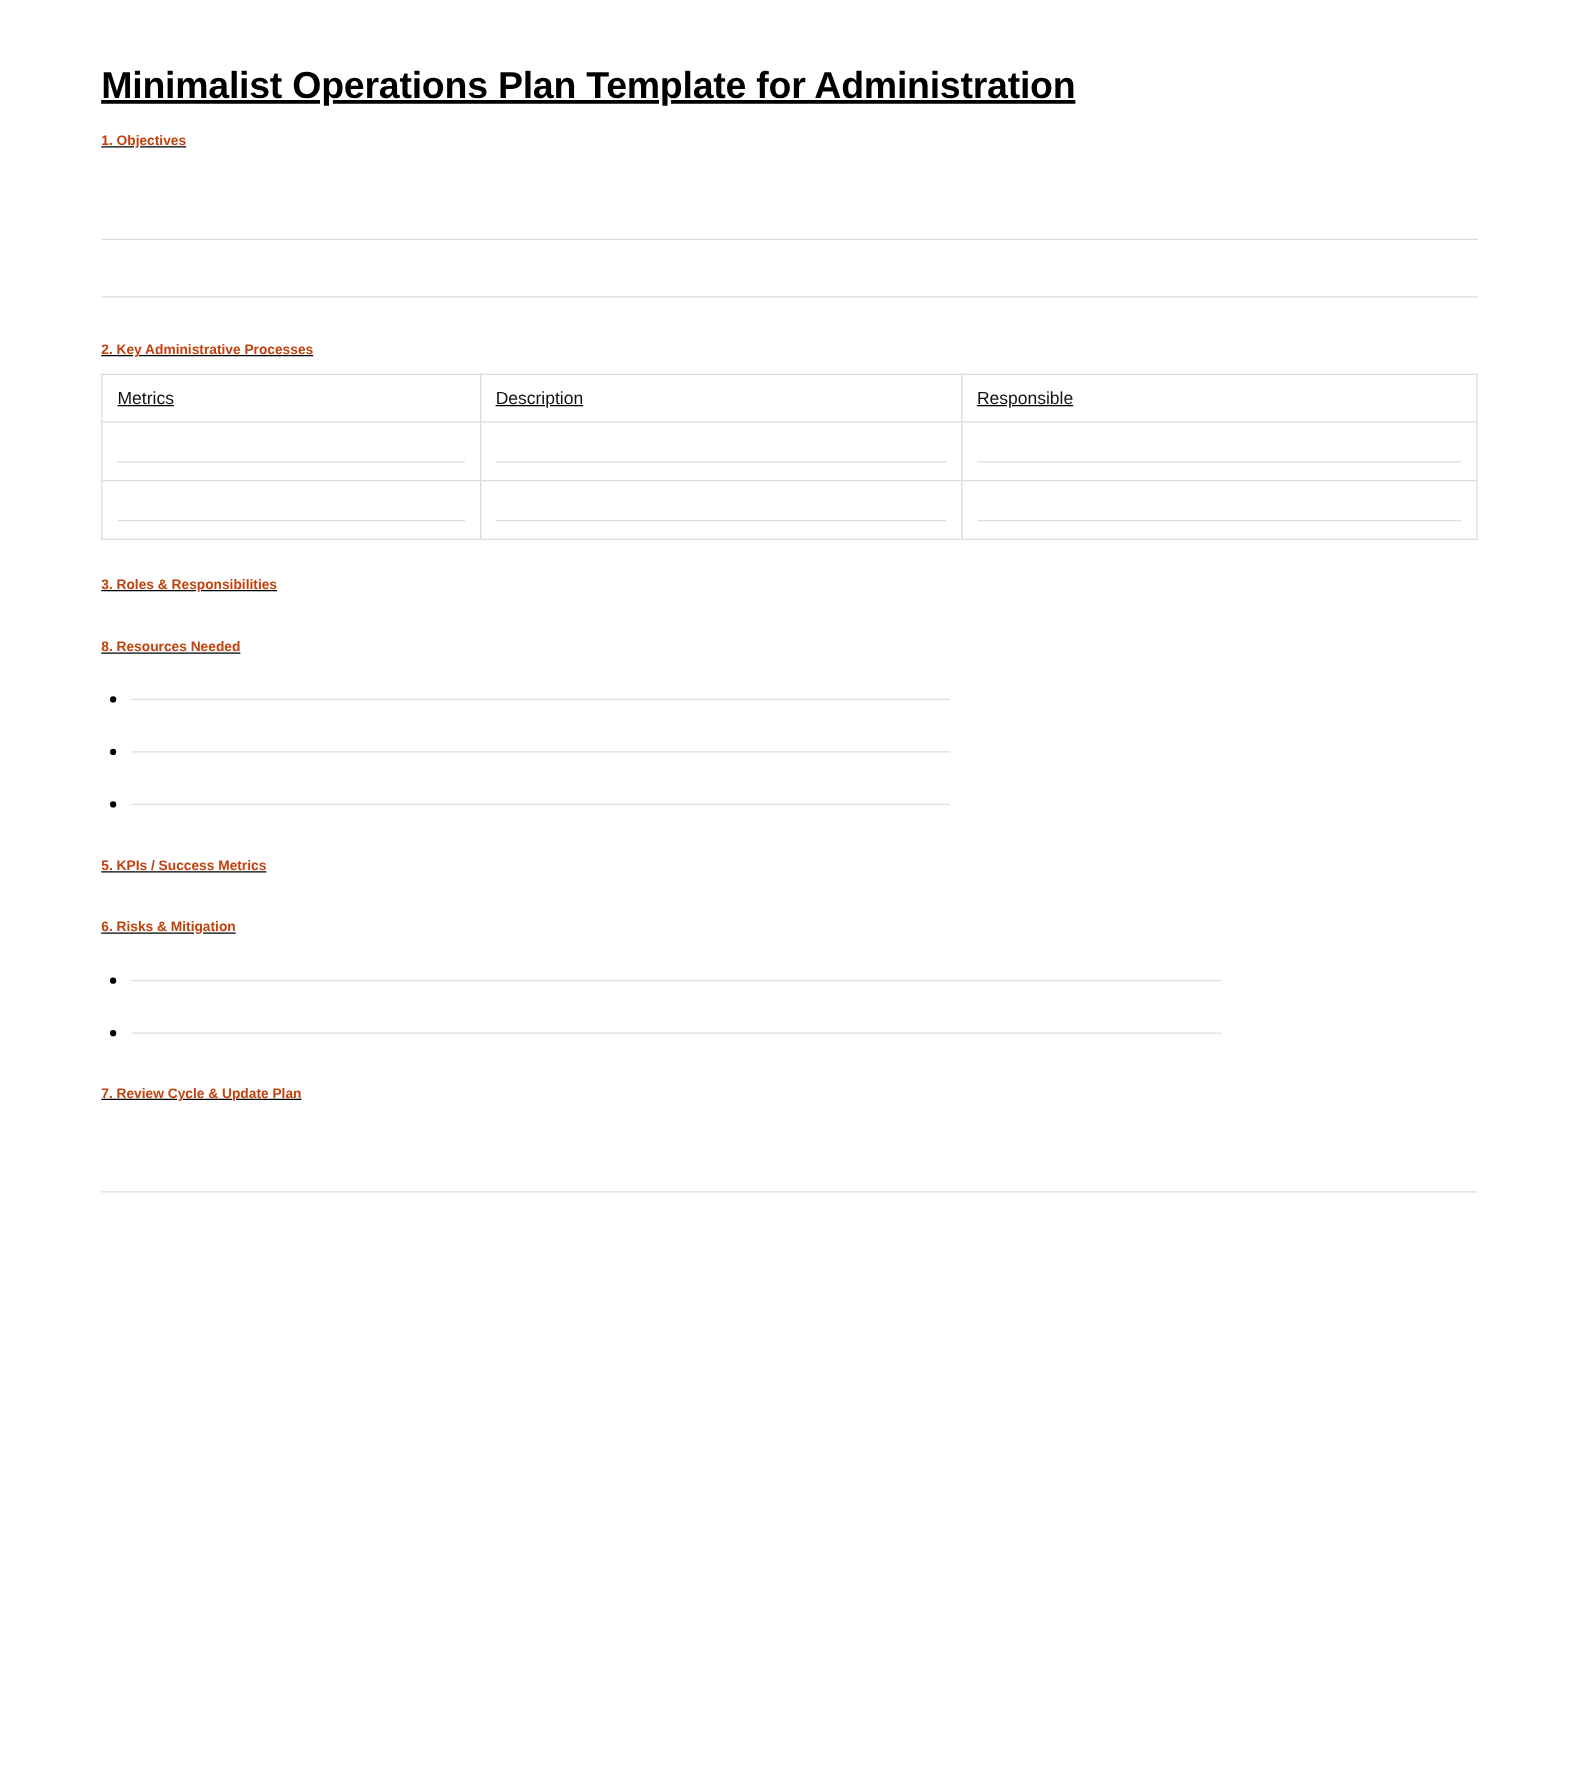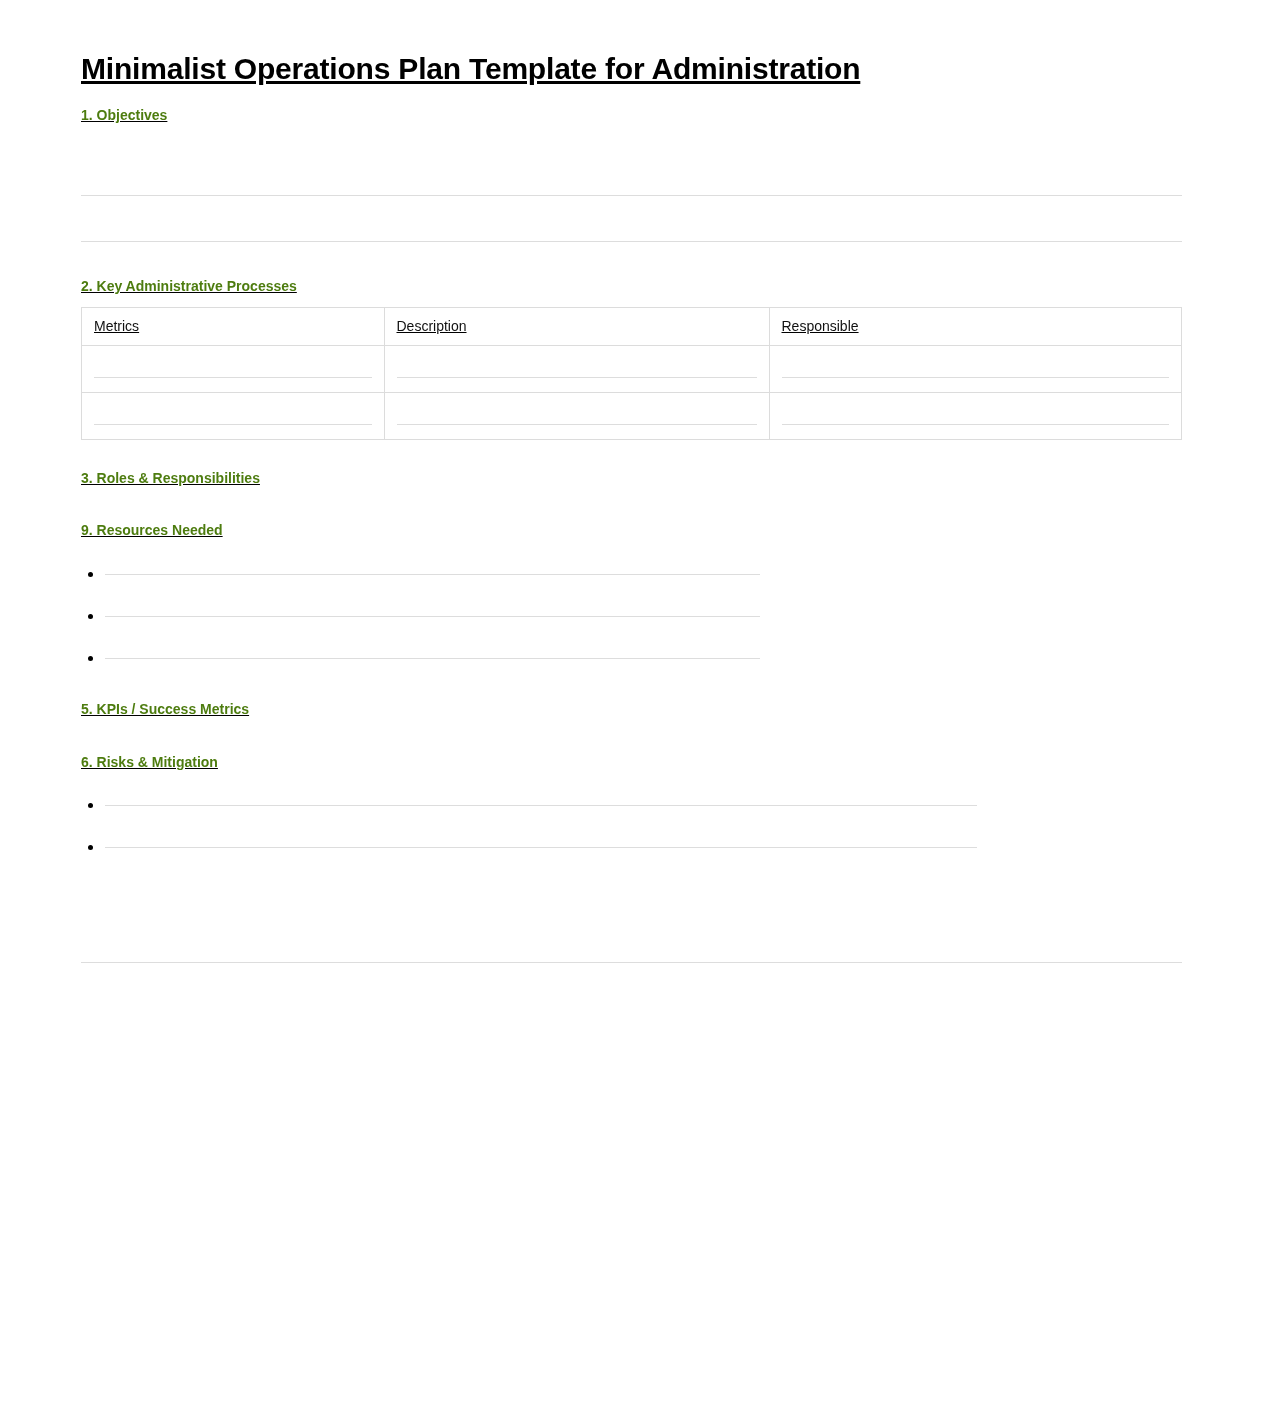--- a/index.html
+++ b/index.html
@@ -26,23 +26,23 @@
   .doc-title {
     font-size: 30px;
     font-weight: bold;
     letter-spacing: -0.2px;
     line-height: 1.1;
     color: #000000;
     margin: 0;
     padding-top: 52px;
   }
   .section-heading {
-    font-size: 14px;
+    font-size: 11px;
     font-weight: bold;
-    color: #4d7c0f;
+    color: #c2410c;
     margin: 0;
     line-height: 1.2;
   }
   
   .rule-block {
     margin-top: 26px;
   }
   .rule {
     height: 1px;
     background: #dddddd;
@@ -177,21 +177,21 @@
 
   <div class="sec-gap-md"></div>
 
   <div>
     <h2 class="section-heading">3. Roles &amp; Responsibilities</h2>
   </div>
 
   <div class="sec-gap-lg"></div>
 
   <div>
-    <h2 class="section-heading">9. Resources Needed</h2>
+    <h2 class="section-heading">8. Resources Needed</h2>
     <div class="sec-gap-xs"></div>
     <ul class="bullet-lines blist-narrow">
       <li>
         <span class="dot"></span>
         <span class="line"></span>
       </li>
       <li>
         <span class="dot"></span>
         <span class="line"></span>
       </li>
@@ -221,19 +221,20 @@
       <li>
         <span class="dot"></span>
         <span class="line"></span>
       </li>
     </ul>
   </div>
 
   <div class="sec-gap-sm"></div>
 
   <div>
+    <h2 class="section-heading">7. Review Cycle &amp; Update Plan</h2>
     <div class="rule-block">
       <div class="rule-gap"></div>
       <div class="rule"></div>
     </div>
   </div>
 
 </div>
 
 </body></html>

